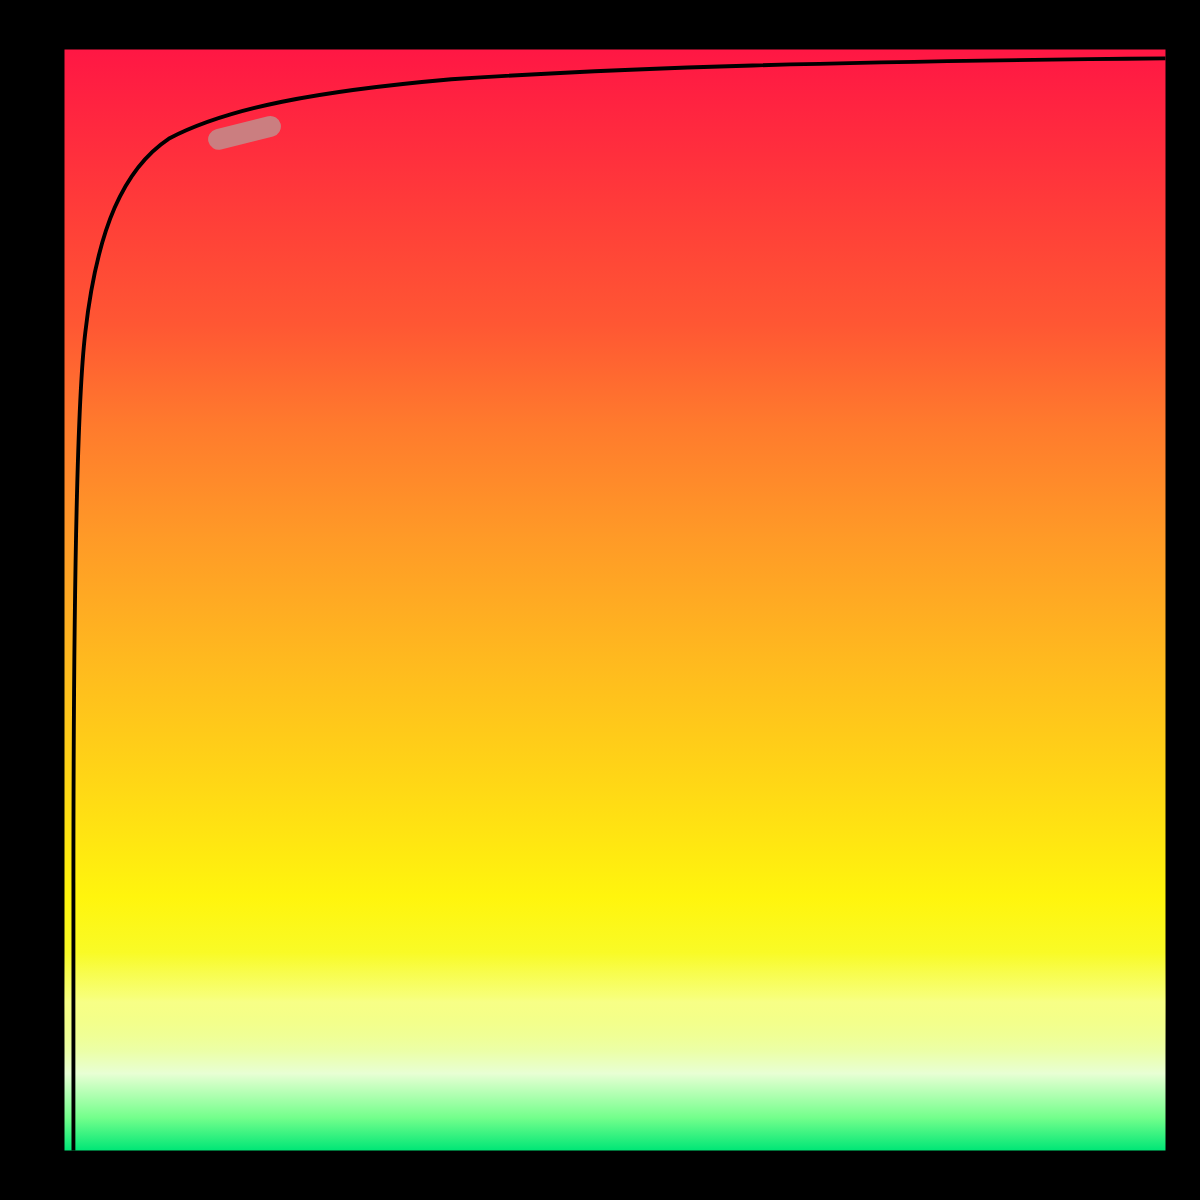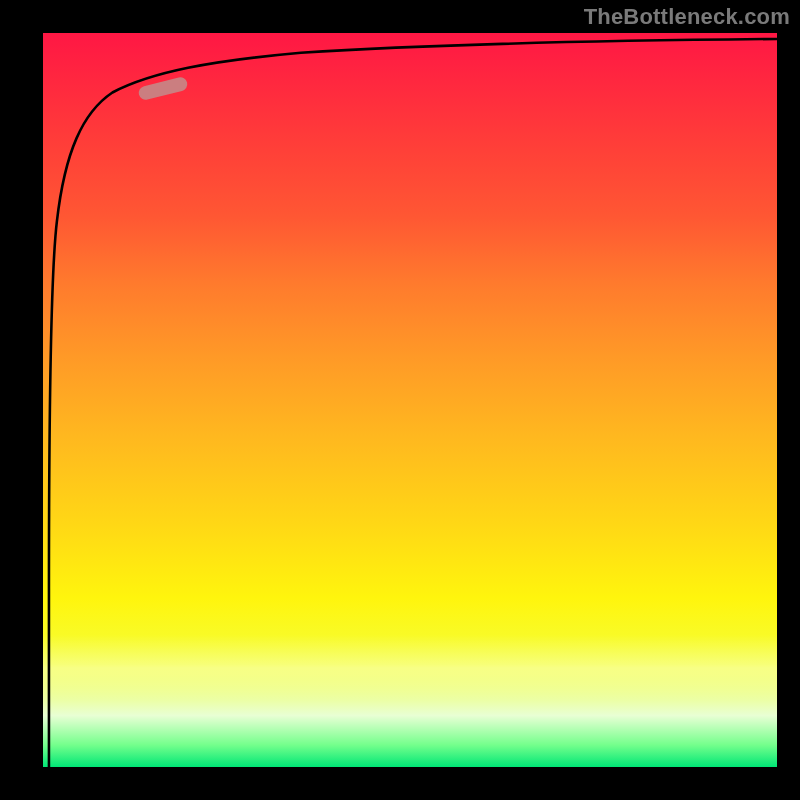--- a/index.html
+++ b/index.html
@@ -77,21 +77,20 @@
   svg.curve rect.hl {
     fill: #c78585;
     opacity: 0.92;
   }
 </style>
 </head>
 <body>
 
 <div class="canvas">
 
-  <div class="watermark">TheBottleneck.com</div>
 
   <div class="plot-frame">
     <div class="gradient"></div>
     <div class="band-pale"></div>
 
     <svg class="curve" viewBox="0 0 740 740" preserveAspectRatio="none">
 
       <rect class="hl" x="96" y="49" width="50" height="14" rx="7" ry="7" transform="rotate(-14 121 56)"></rect>
 
       <path class="main" d="M 6 740

